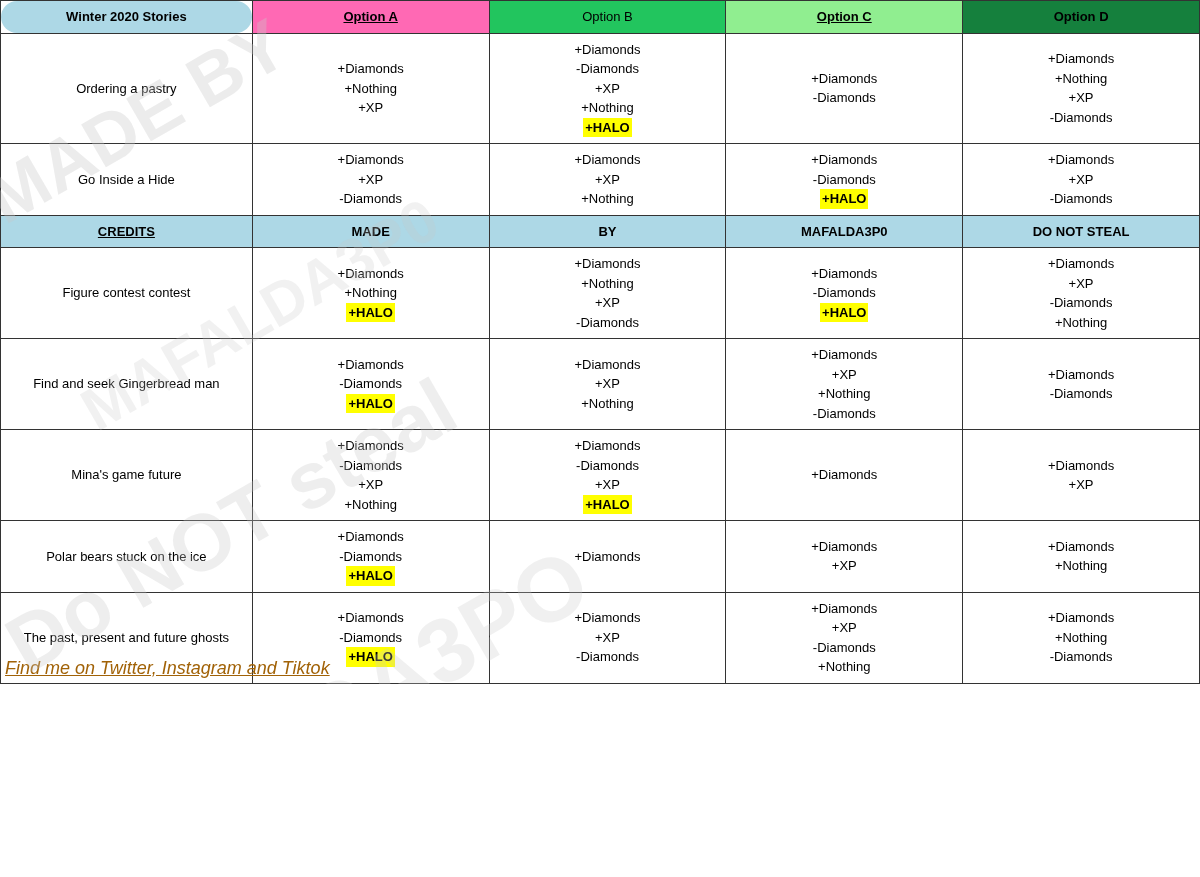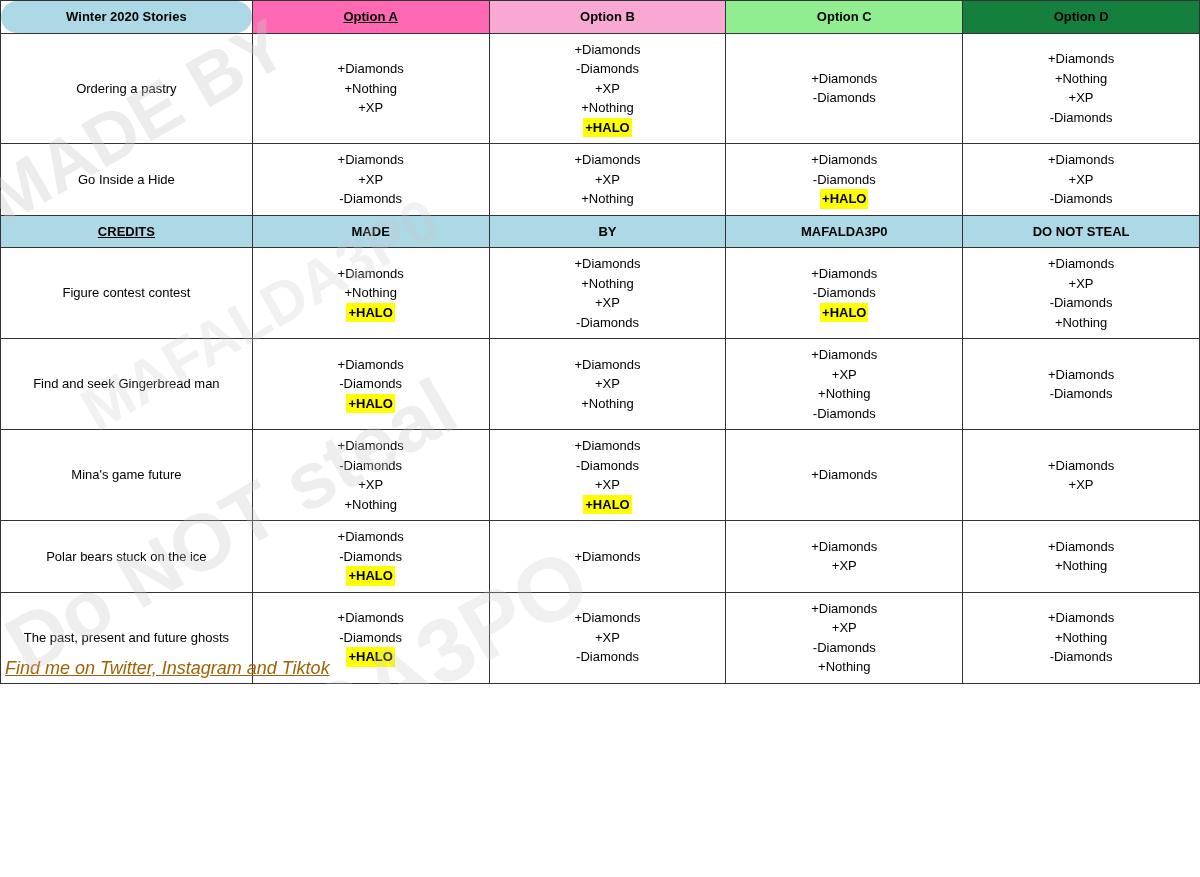--- a/index.html
+++ b/index.html
@@ -55,26 +55,26 @@
       border: 1.5px solid #333;
       text-align: center;
       vertical-align: middle;
       padding: 6px 4px;
       line-height: 1.5;
     }
 
     .col-story { width: 21%; }
     .col-a { width: 19.75%; text-decoration: underline; }
     .col-b { width: 19.75%; }
-    .col-c { width: 19.75%; }
+    .col-c { width: 19.75%; text-decoration: underline; }
     .col-d { width: 19.75%; }
 
     .header-story { background: #add8e6; font-weight: bold; border-radius: 16px; }
     .header-a { background: #ff69b4; font-weight: bold; }
-    .header-b { background: #f9a8d4; font-weight: bold; margin-top: 36px; }
+    .header-b { background: #22c55e; font-weight: normal; margin-top: 36px; }
     .header-c { background: #90ee90; font-weight: bold; }
     .header-d { background: #15803d; font-weight: bold; }
 
     .credits-row td {
       background: #add8e6;
       font-weight: bold;
     }
 
     .halo {
       background-color: yellow;

